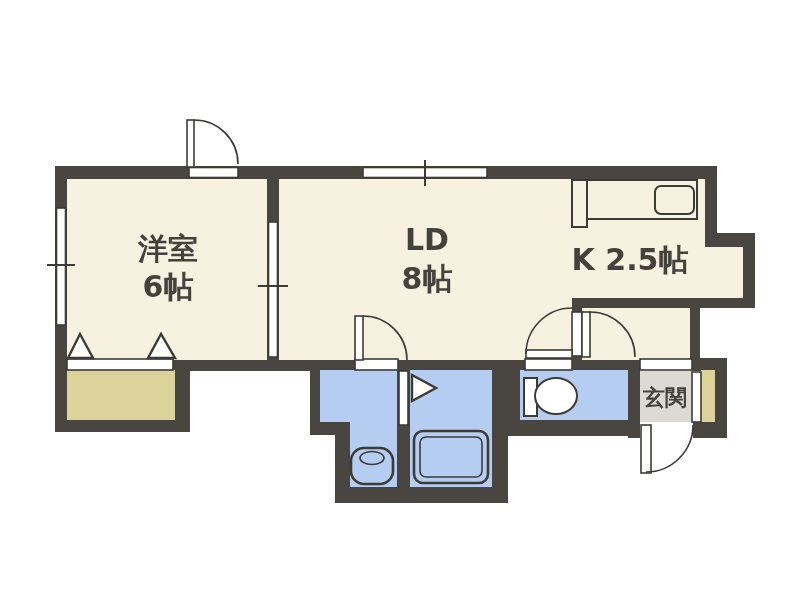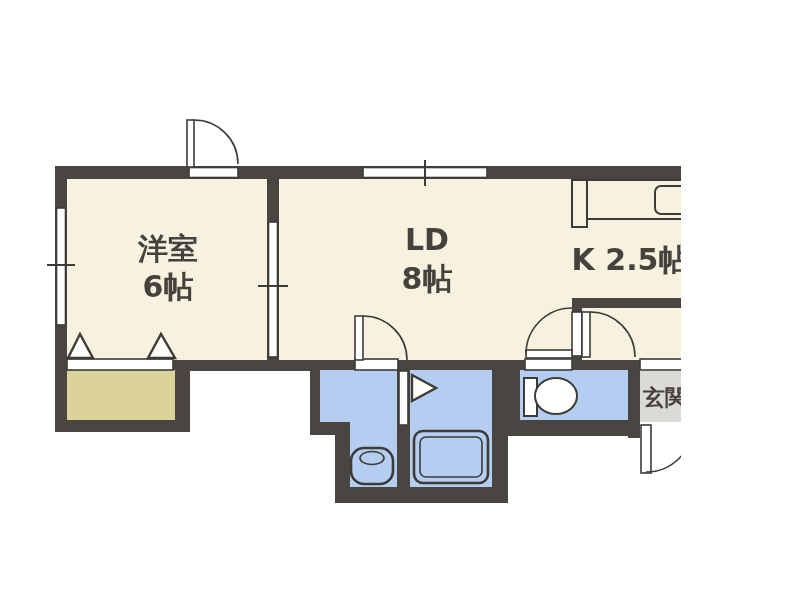--- a/index.html
+++ b/index.html
@@ -1,20 +1,20 @@
 <!DOCTYPE html>
 <html style="--wall: #494641; --floor: #f7f1e0; --wet: #b5cdf1; --tan: #dcd39a; --gray: #dbdad5; --line: #3d3b36; --text: #45423d; --bg: #ffffff;"><head>
 <meta charset="utf-8">
 <style>
   :root{
     --wall:#494641; --floor:#f7f1e0; --wet:#b5cdf1; --tan:#dcd39a;
     --gray:#dbdad5; --line:#3d3b36; --text:#45423d; --bg:#ffffff;
   }
   html,body{margin:0;padding:0;background:var(--bg);}
-  .stage{position:relative;width:681px;height:600px;background:var(--bg);overflow:hidden;}
+  .stage{position:relative;width:800px;height:600px;background:var(--bg);overflow:hidden;}
   svg{display:block;}
   .wall{fill:var(--wall);stroke:none;}
   .floor{fill:var(--floor);stroke:none;}
   .wet{fill:var(--wet);stroke:none;}
   .tan{fill:var(--tan);stroke:none;}
   .gray{fill:var(--gray);stroke:none;}
   .white-band{fill:#ffffff;stroke:var(--line);stroke-width:1.6;}
   .leaf{fill:#ffffff;stroke:var(--line);stroke-width:1.6;}
   .arc{fill:none;stroke:var(--line);stroke-width:1.6;}
   .tick{stroke:var(--line);stroke-width:2;}

